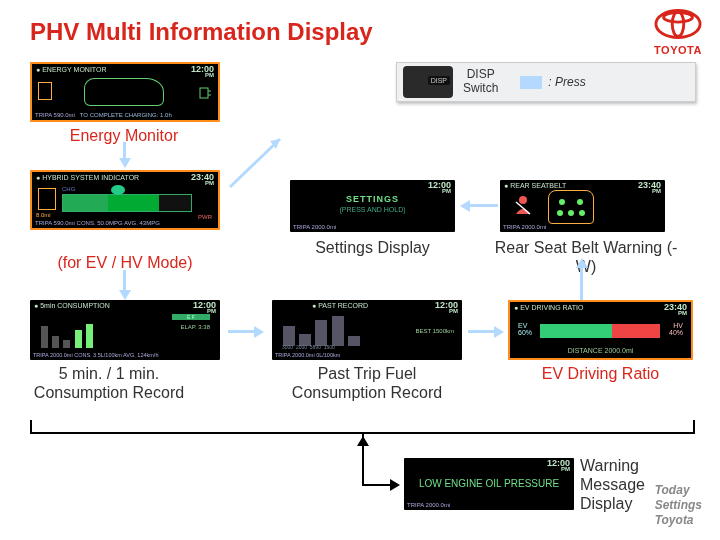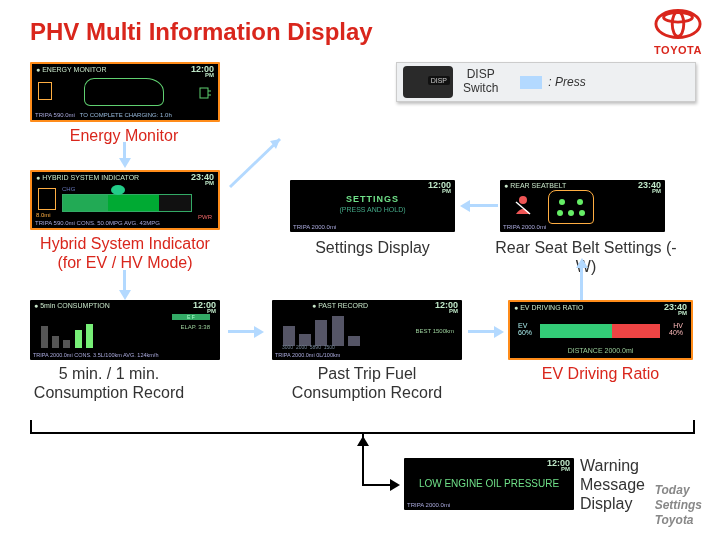--- a/index.html
+++ b/index.html
@@ -92,21 +92,21 @@
   <div style="position:absolute; left:6px; top:16px; width:18px; height:22px; border:1px solid #ffae42;"></div>
   <div style="position:absolute; left:4px; top:40px; color:#ffae42; font-size:6px;">8.0mi</div>
   <div style="position:absolute; left:30px; top:14px; font-size:6px; color:#67b;">CHG</div>
   <div style="position:absolute; right:6px; top:42px; font-size:6px; color:#e66;">PWR</div>
   <div style="position:absolute; left:30px; top:22px; width:130px; height:18px; background:linear-gradient(to right,#2a5,#2a5 35%,#0a3 35%,#0a3 75%,#111 75%); border:1px solid #3a6;"></div>
   <svg style="position:absolute; left:78px; top:12px;" width="16" height="12">
       <ellipse cx="8" cy="6" rx="7" ry="5" fill="#2c8"></ellipse>
     </svg>
   <div class="trip">TRIPA 590.0mi   CONS. 50.0MPG   AVG.  43MPG</div>
 </div>
-<div class="cap orange" style="top:234px; left:30px; width:190px;"><span>Hybrid System Indicator</span><br><span>(for EV / HV Mode)</span></div>
+<div class="cap orange" style="top:234px; left:30px; width:190px;"><br><span>(for EV / HV Mode)</span></div>
 
 <svg class="arrow" style="top:125px; left:224px;" width="72" height="72">
   <line x1="6" y1="62" x2="56" y2="14" stroke="#b3d9ff" stroke-width="3"></line>
   <polygon points="56,14 46,16 52,24" fill="#b3d9ff"></polygon>
 </svg>
 
 <div class="arrow" style="top:270px; left:119px;">
   <div class="arrow-line" style="width:3px; height:22px; left:4px;"></div>
   <div class="arrow-head-down" style="top:20px; left:0;"></div>
 </div>
@@ -135,21 +135,21 @@
       <circle cx="17" cy="17" r="3" fill="#6e6"></circle>
       <circle cx="28" cy="17" r="3" fill="#6e6"></circle>
   </svg>
   <svg style="position:absolute; left:12px; top:14px;" width="22" height="22">
       <circle cx="11" cy="6" r="4" fill="#e55"></circle>
       <path d="M4 20 Q11 10 18 20" fill="#e55"></path>
       <line x1="4" y1="8" x2="18" y2="20" stroke="#fff" stroke-width="1.5"></line>
     </svg>
   <div class="trip">TRIPA 2000.0mi</div>
 </div>
-<div class="cap" style="top:238px; left:486px; width:200px;">Rear Seat Belt Settings (-W)</div>
+<div class="cap" style="top:238px; left:486px; width:200px;">Rear Seat Belt Warning (-W)</div>
 
 <div class="arrow" style="top:258px; left:576px;">
   <div class="arrow-head-up" style="top:0; left:0;"></div>
   <div class="arrow-line" style="width:3px; height:36px; left:4px; top:8px;"></div>
 </div>
 
 <div class="screen" style="top:300px; left:30px; width:190px; height:60px;">
   <div class="header">● 5min CONSUMPTION</div>
   <div class="clock"><span>12:00</span><small>PM</small></div>
   <div style="position:absolute; left:10px; bottom:12px;">

